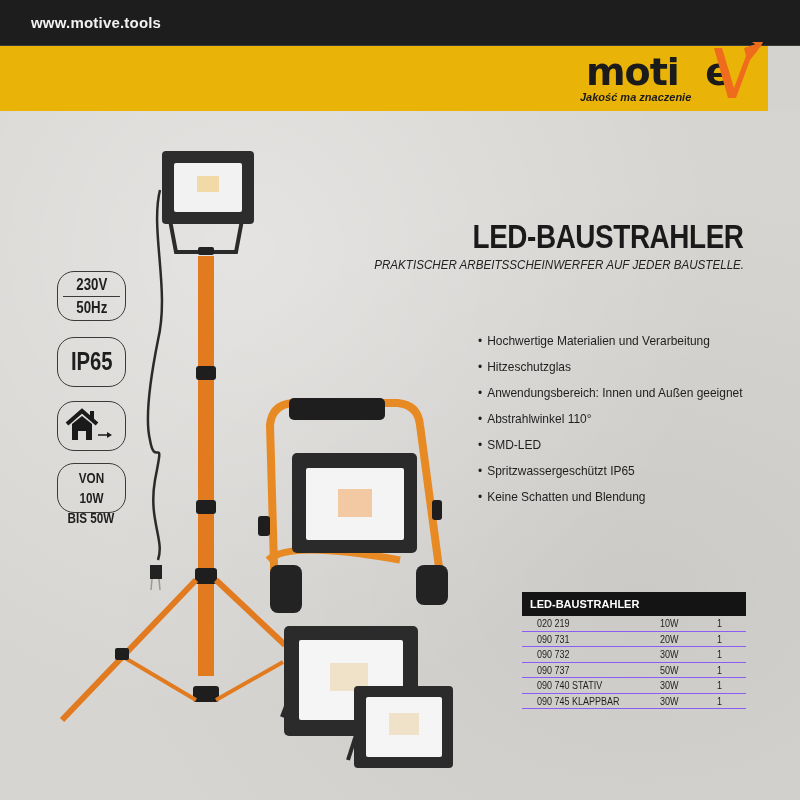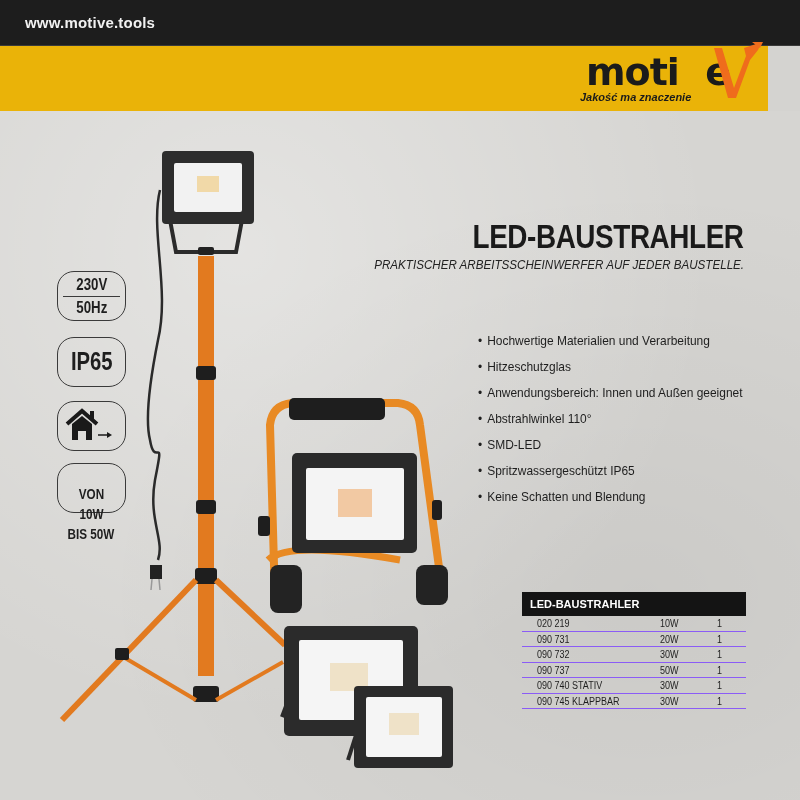--- a/index.html
+++ b/index.html
@@ -1,20 +1,20 @@
 <!DOCTYPE html>
 <html><head>
 <meta charset="utf-8">
 <style>
   * { box-sizing: border-box; margin: 0; padding: 0; }
   html, body { width: 800px; height: 800px; overflow: hidden; }
   body { position: relative; font-family: "Liberation Sans", sans-serif; background: #d4d3d0; }
 
   .topbar { position: absolute; left: 0; top: 0; width: 800px; height: 46px; background: #1d1d1d; border-bottom: 1px solid #3a3a3a; }
-  .topbar .url { position: absolute; left: 25px; top: 14px; color: #f2f2f2; font-weight: bold; font-size: 15px; letter-spacing: 0.2px; }
+  .topbar .url { position: absolute; left: 31px; top: 14px; color: #f2f2f2; font-weight: bold; font-size: 15px; letter-spacing: 0.2px; }
 
   .brandbar { position: absolute; left: 0; top: 46px; width: 768px; height: 65px; background: #eab308; }
   .logo { position: absolute; left: 586px; top: 4px; width: 190px; height: 60px; }
   .logo .word { position: absolute; left: 0; top: 2px; font-family: "DejaVu Sans", sans-serif; font-weight: bold; font-size: 38px; color: #1b1b1b; letter-spacing: -1px; line-height: 40px; }
   .logo .word .v { color: transparent; }
   .logo .tag { position: absolute; left: -6px; top: 41px; font-size: 11px; font-style: italic; font-weight: bold; color: #1b1b1b; }
   .logo svg { position: absolute; left: 0; top: -8px; }
 
   .bg { position: absolute; left: 0; top: 111px; width: 800px; height: 689px;
         background:
@@ -31,21 +31,21 @@
   .features li.gap { margin-top: 6px; }
 
   .badge { position: absolute; left: 57px; width: 69px; border: 1.5px solid #3a3a3a; border-radius: 17px; text-align: center; color: #1e1e1e; font-weight: bold; }
   .badge .condensed { display: inline-block; transform: scaleX(0.78); }
   .b-volt { top: 271px; height: 50px; }
   .b-volt .l1 { display: block; font-size: 17px; line-height: 20px; padding-top: 3px; }
   .b-volt hr { border: 0; border-top: 1.5px solid #3a3a3a; margin: 1px 5px; }
   .b-volt .l2 { display: block; font-size: 17px; line-height: 20px; }
   .b-ip { top: 337px; height: 50px; font-size: 26px; line-height: 47px; }
   .b-house { top: 401px; height: 50px; }
-  .b-watt { top: 463px; height: 50px; font-size: 15px; line-height: 20px; padding-top: 20px; }
+  .b-watt { top: 463px; height: 50px; font-size: 15px; line-height: 20px; padding-top: 4px; }
 
   .table { position: absolute; left: 522px; top: 592px; width: 224px; font-size: 10px; color: #1e1e1e; }
   .table .th { background: #141414; color: #fff; font-weight: bold; font-size: 11px; height: 24px; line-height: 24px; padding-left: 8px; }
   .table .sub { position: relative; height: 35px; border-bottom: 1px solid #555; }
   .table .sub .lbl { position: absolute; left: 21px; top: 9px; transform: scaleX(0.9); transform-origin: left; }
   .table .sub svg { position: absolute; left: 183px; top: 1px; }
   .table .row { display: flex; height: 15.5px; line-height: 15px; border-bottom: 1px solid #8b5cf6; }
   .table .row span { display: inline-block; transform: scaleX(0.9); transform-origin: left; }
   .table .c1 { width: 138px; padding-left: 15px; }
   .table .c2 { width: 57px; }

